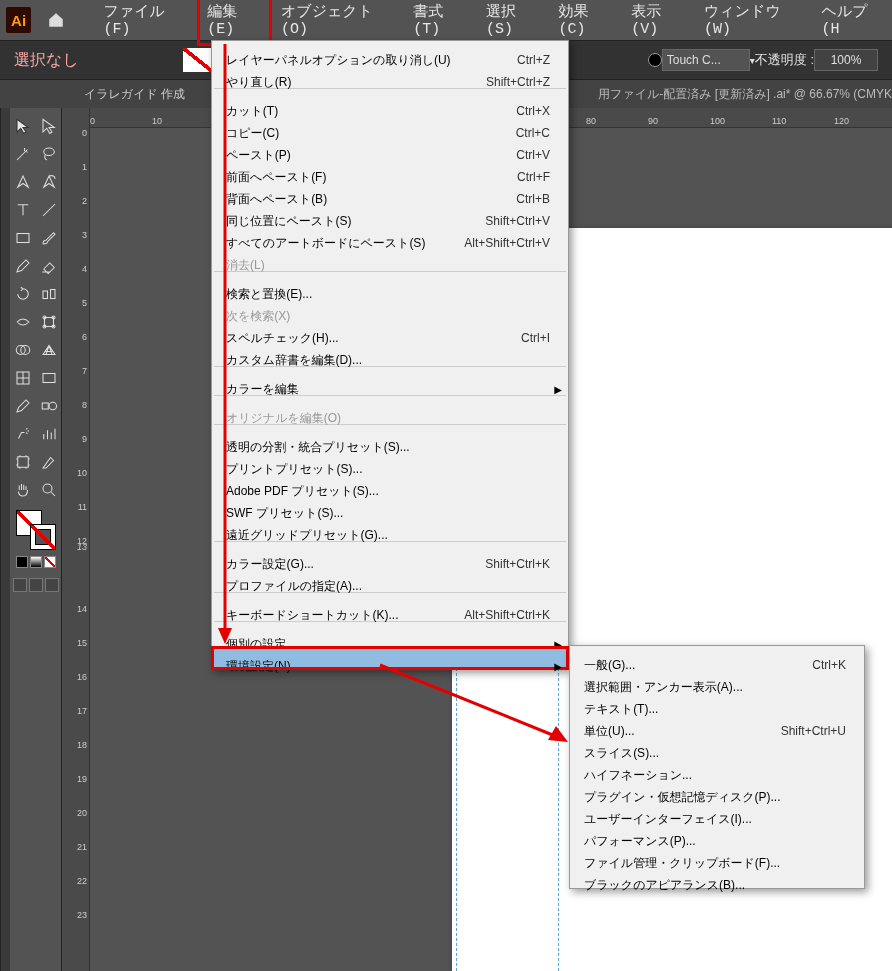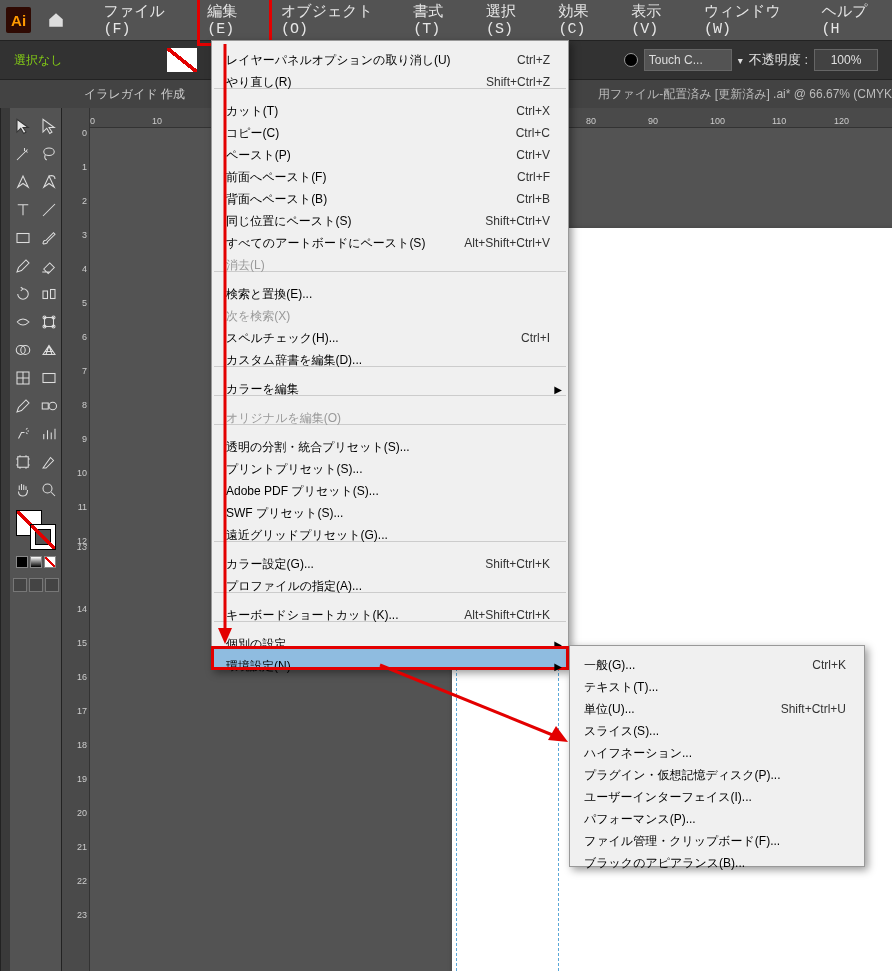--- a/index.html
+++ b/index.html
@@ -8,24 +8,24 @@
 
 .appbar { height: 40px; background: #535353; display: flex; align-items: center; padding-left: 6px; }
 .ai-logo { width: 26px; height: 26px; background: #2f0a03; color: #ff9a00; font-weight: bold; font-size: 15px; display: flex; align-items: center; justify-content: center; border-radius: 2px; }
 .home-ic { width: 22px; height: 22px; margin-left: 14px; display: flex; align-items: center; justify-content: center; }
 .menubar { display: flex; margin-left: 28px; font-size: 15px; color: #e6e6e6; }
 .menu-item { padding: 8px 9px; cursor: default; font-family: Liberation Mono, monospace; }
 .menu-item.hl { border: 3px solid #e30000; padding: 5px 7px; }
 
 
 .optbar { height: 40px; background: #323232; display: flex; align-items: center; padding: 0 14px; gap: 10px; border-top: 1px solid #222; border-bottom: 1px solid #222; }
-.sel-none { font-size: 12px; color: #84cc16; }
+.sel-none { font-size: 16px; color: #fca5a5; }
 .stroke-ic { width: 30px; height: 24px; background: #fff; position: relative; margin-left: 94px; }
 .stroke-ic::after { content:""; position:absolute; left:0; top:0; right:0; bottom:0; background: linear-gradient(to top right, transparent 45%, #e30000 45%, #e30000 55%, transparent 55%); }
-.right-ctrls { margin-left:auto; display:flex; align-items:center; gap:6px; }
+.right-ctrls { margin-left:auto; display:flex; align-items:center; gap:0; }
 .swatch-circ { width:14px; height:14px; border-radius:50%; background:#000; border:1px solid #999; }
 .touch-dd { width: 88px; height:22px; background:#535353; border:1px solid #666; font-size:12px; color:#ddd; padding:0 4px; display:flex; align-items:center; overflow:hidden; white-space:nowrap; }
 .op-label { font-size:13px; }
 .op-val { width:64px; height:22px; background:#424242; border:1px solid #666; text-align:center; line-height:20px; font-size:12px; }
 
 
 .tabrow { height: 28px; background:#434343; display:flex; align-items:center; padding-left: 84px; font-size:12px; color:#ccc; }
 .tab-text { white-space:nowrap; }
 .tab-right { margin-left:auto; color:#bbb; white-space:nowrap; overflow:hidden; }
 
@@ -466,20 +466,23 @@
       <span class="sub-arrow">▶</span>
     </div>
   </div>
 
 <div class="menu pref-menu" id="pref-menu">
     <div class="menu-row">
       <span>一般(G)...</span>
       <span class="sc">Ctrl+K</span>
     </div>
     <div class="menu-row">
+      <span>選択範囲・アンカー表示(A)...</span>
+    </div>
+    <div class="menu-row">
       <span>テキスト(T)...</span>
     </div>
     <div class="menu-row">
       <span>単位(U)...</span>
       <span class="sc">Shift+Ctrl+U</span>
     </div>
     <div class="menu-row">
       <span>スライス(S)...</span>
     </div>
     <div class="menu-row">

